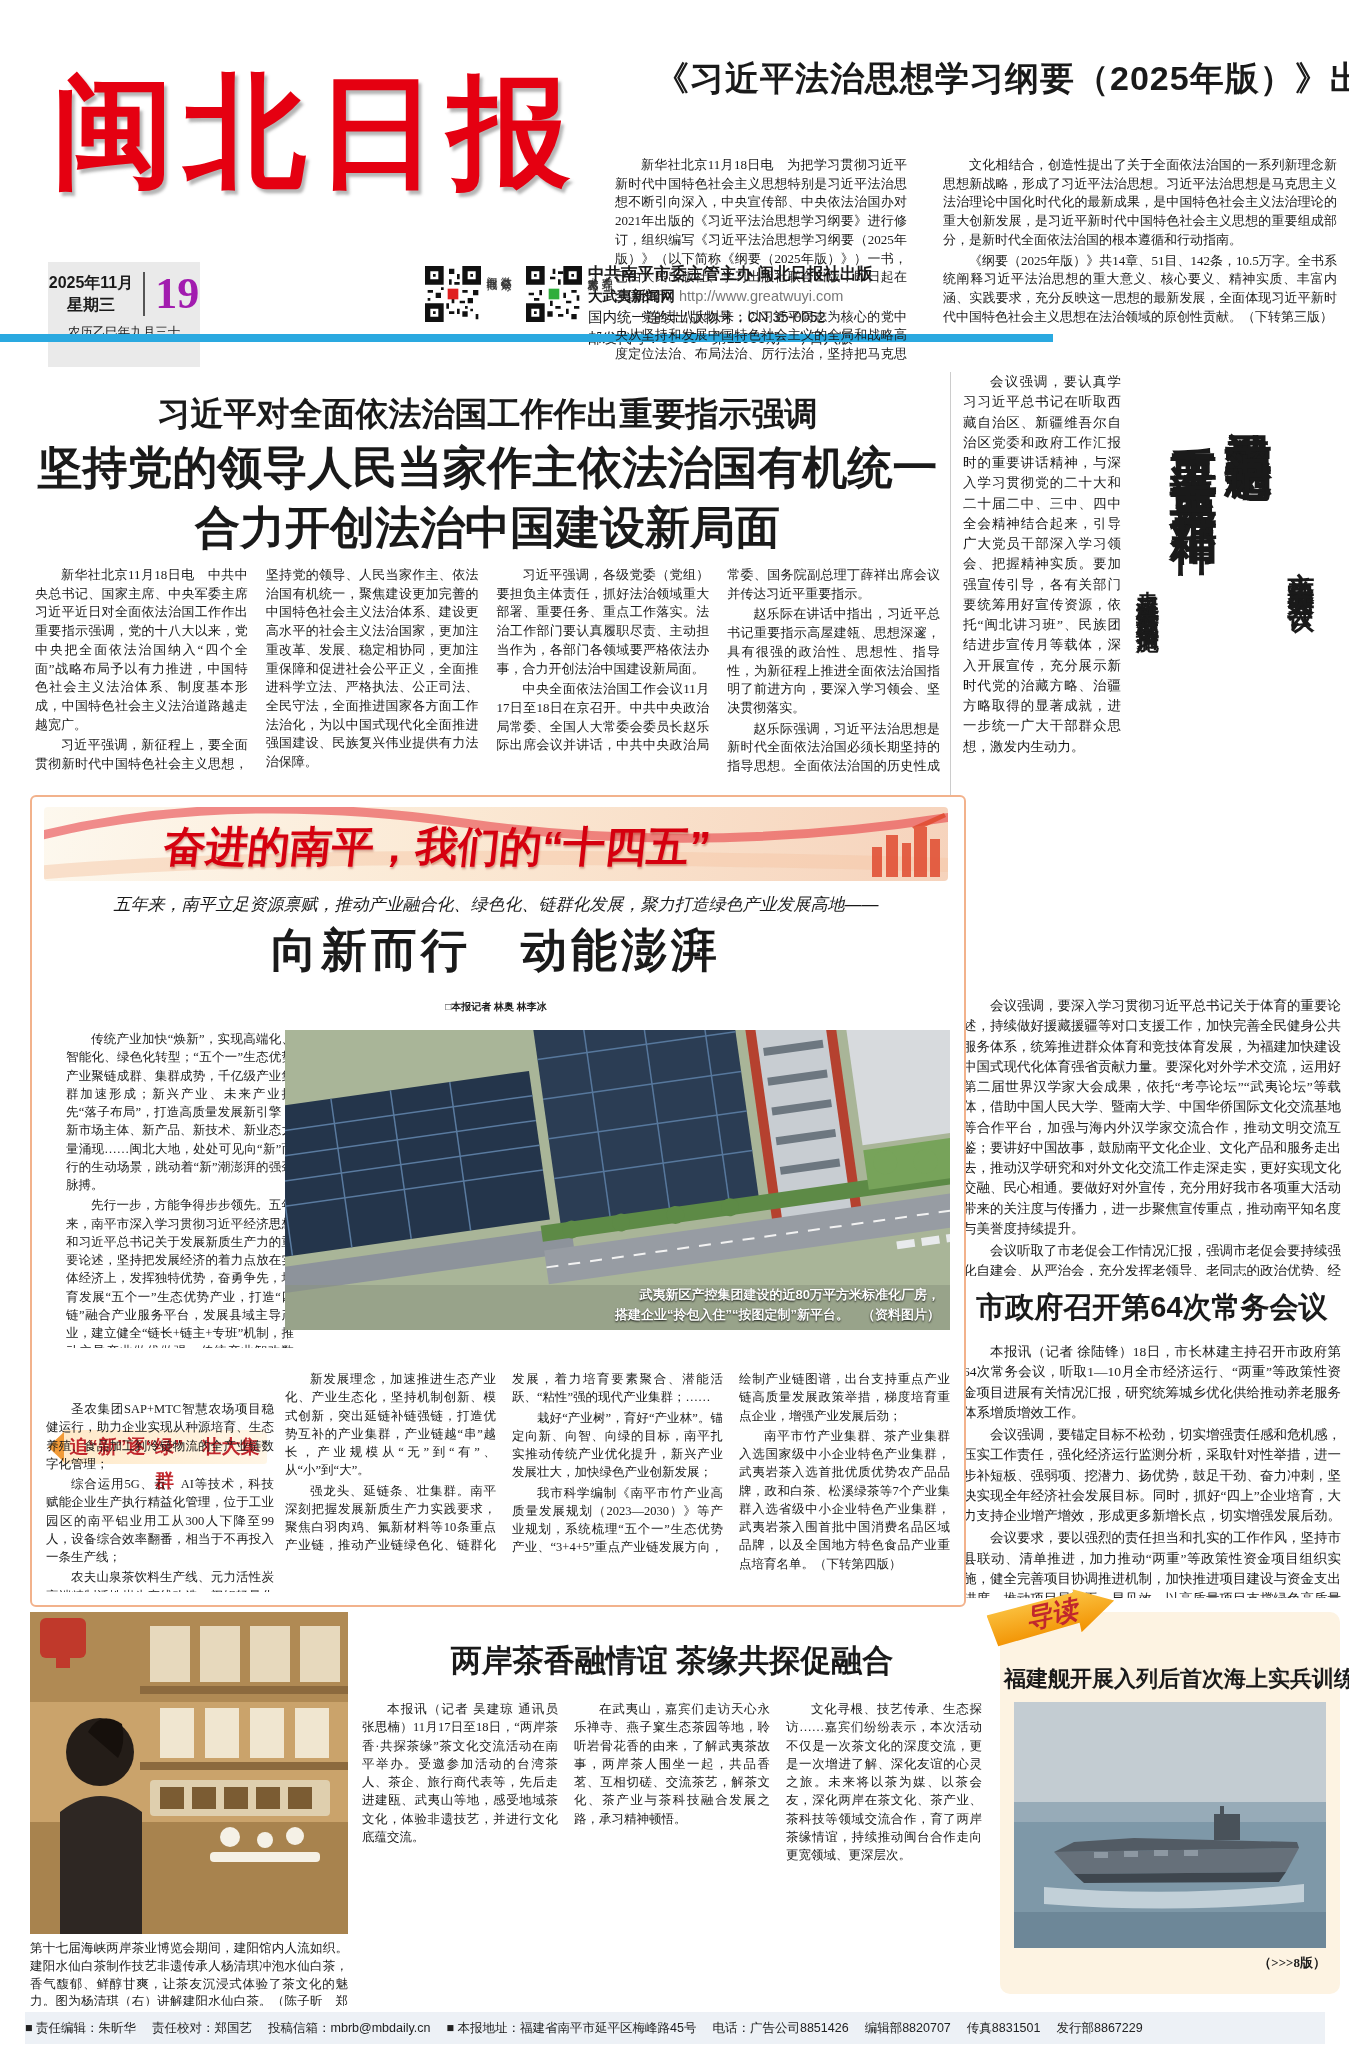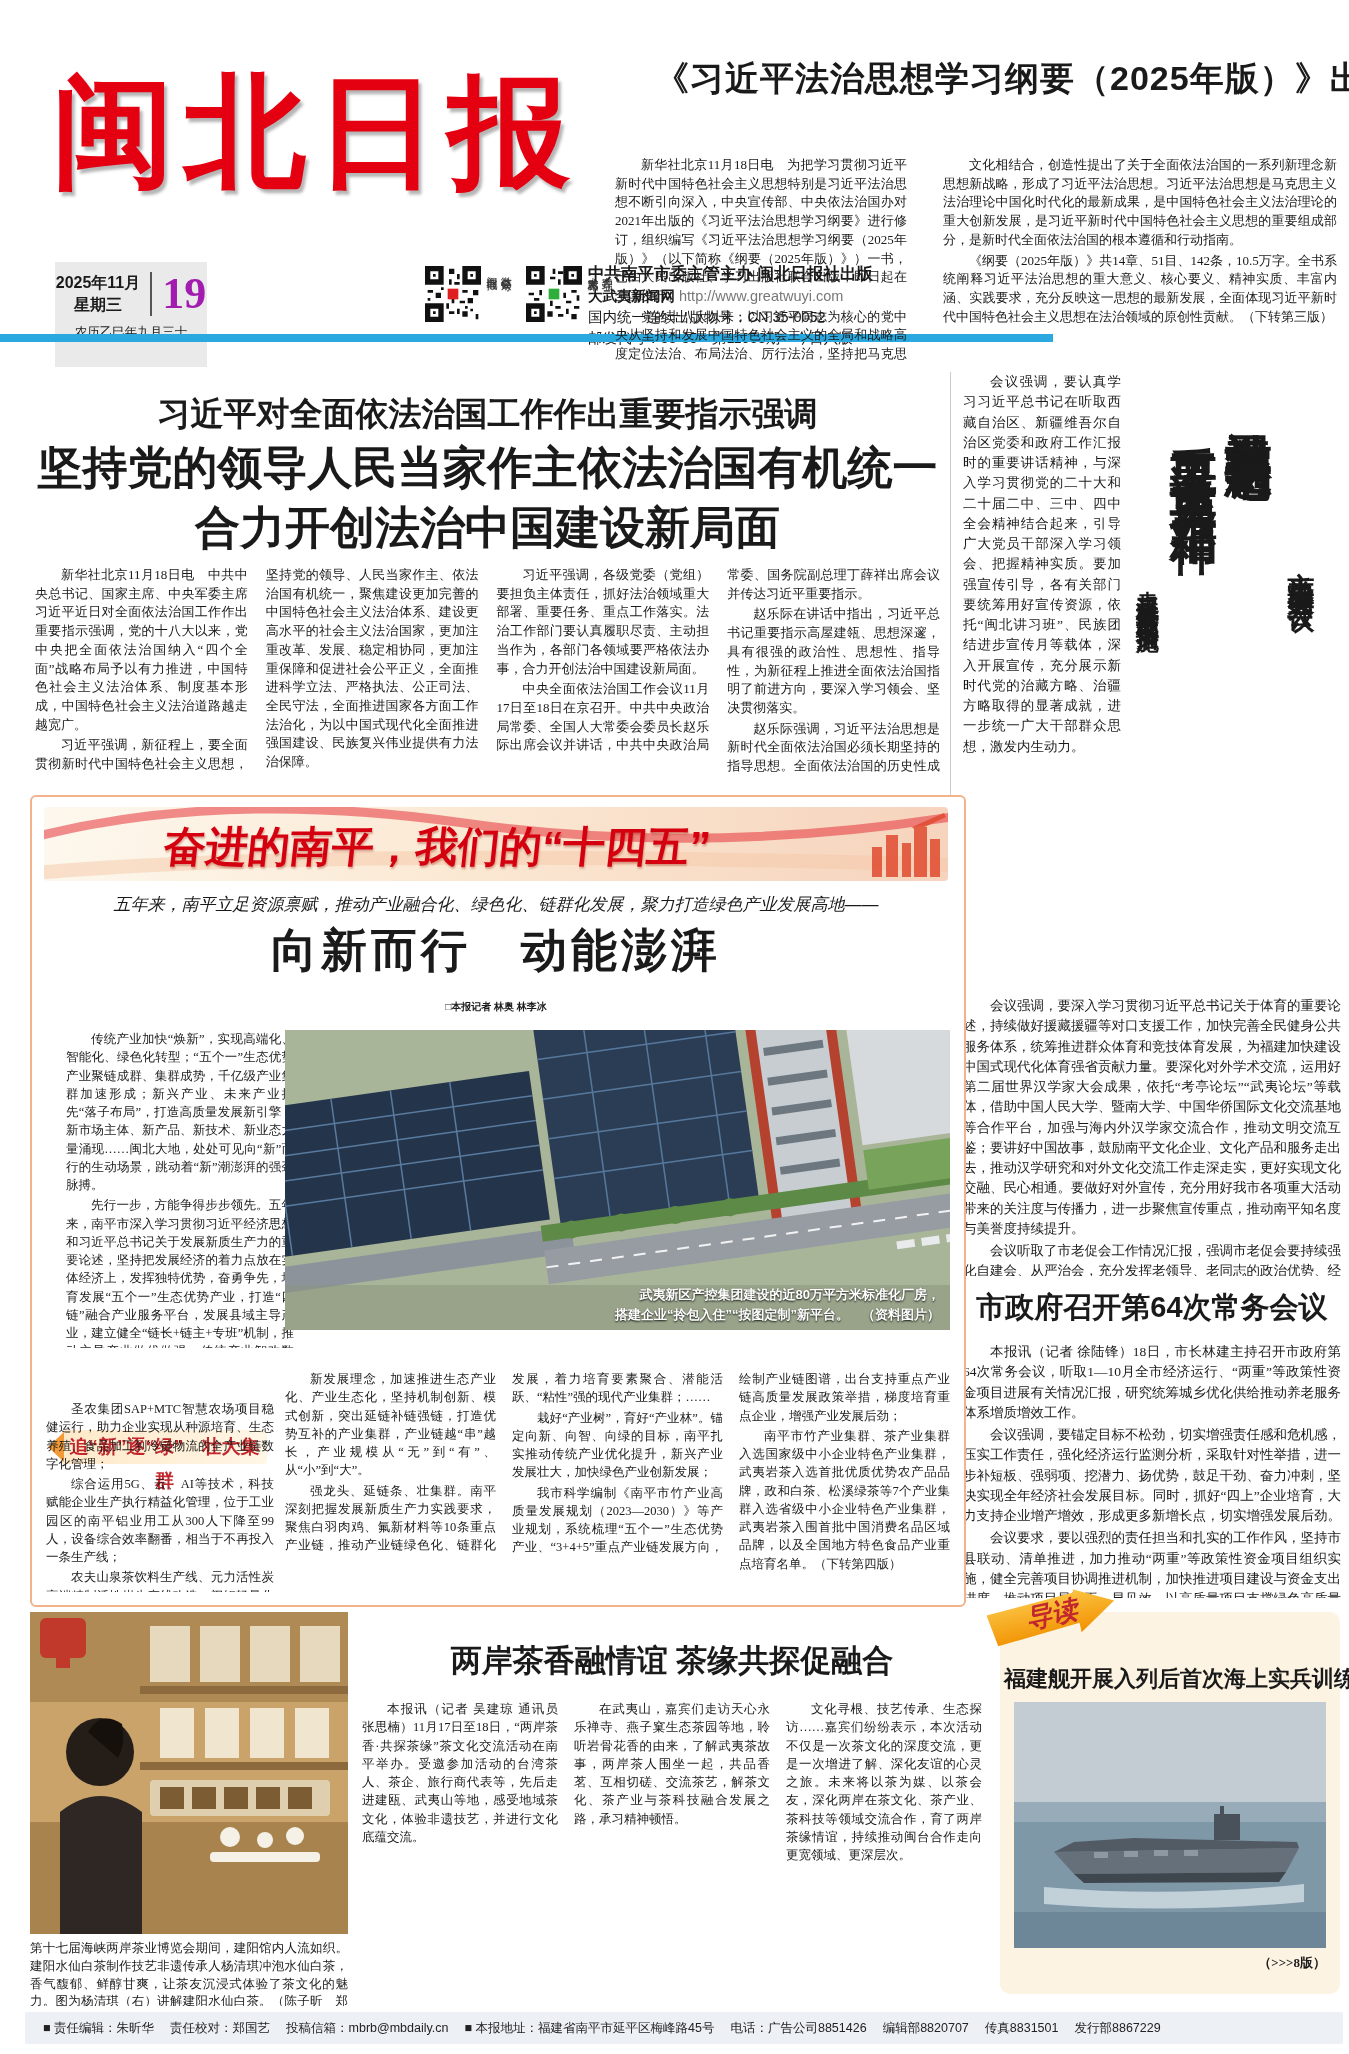--- a/index.html
+++ b/index.html
@@ -63,31 +63,31 @@
   .tea-headline{font-size:31px;font-weight:900;white-space:nowrap;}
   .daodu-box{background:#fdf3e2;border-radius:10px;}
   .daodu-badge{background:linear-gradient(180deg,#fbc545,#f29100);color:#c1272d;font-weight:900;
     font-style:italic;font-size:26px;font-family:"Liberation Sans",sans-serif;text-align:center;
     line-height:40px;transform:rotate(-12deg);
     clip-path:polygon(0 18%,70% 8%,70% 0,100% 45%,70% 100%,70% 78%,4% 92%);}
   .daodu-headline{font-size:22px;font-weight:900;white-space:nowrap;}
   .pageref{font-size:13px;font-weight:bold;text-align:right;}
   .caption-txt{font-size:12.5px;line-height:1.42;text-align:justify;}
   .footerbar{background:#edf1f6;font-family:"Liberation Sans",sans-serif;font-size:12.5px;
-    color:#222;line-height:32px;white-space:nowrap;padding-left:18px;}
+    color:#222;line-height:32px;white-space:nowrap;padding-left:0;}
   .footer-item{margin-right:16px;}
 </style>
 </head>
 <body>
 
 <div class="abs" style="left:52px;top:52px;width:520px;height:170px;">
   <span class="masthead-title">闽北日报</span>
 </div>
 
-<div class="abs datebox" style="left:48px;top:262px;width:152px;height:95px;margin-left:7px;">
+<div class="abs datebox" style="left:48px;top:262px;width:152px;height:95px;">
   <div class="row">
     <div class="dm">
       <div>2025年11月</div>
       <div>星期三</div>
     </div>
     <div class="sep"></div>
     <div class="day">19</div>
   </div>
   <div class="lunar">农历乙巳年九月三十</div>
 </div>

